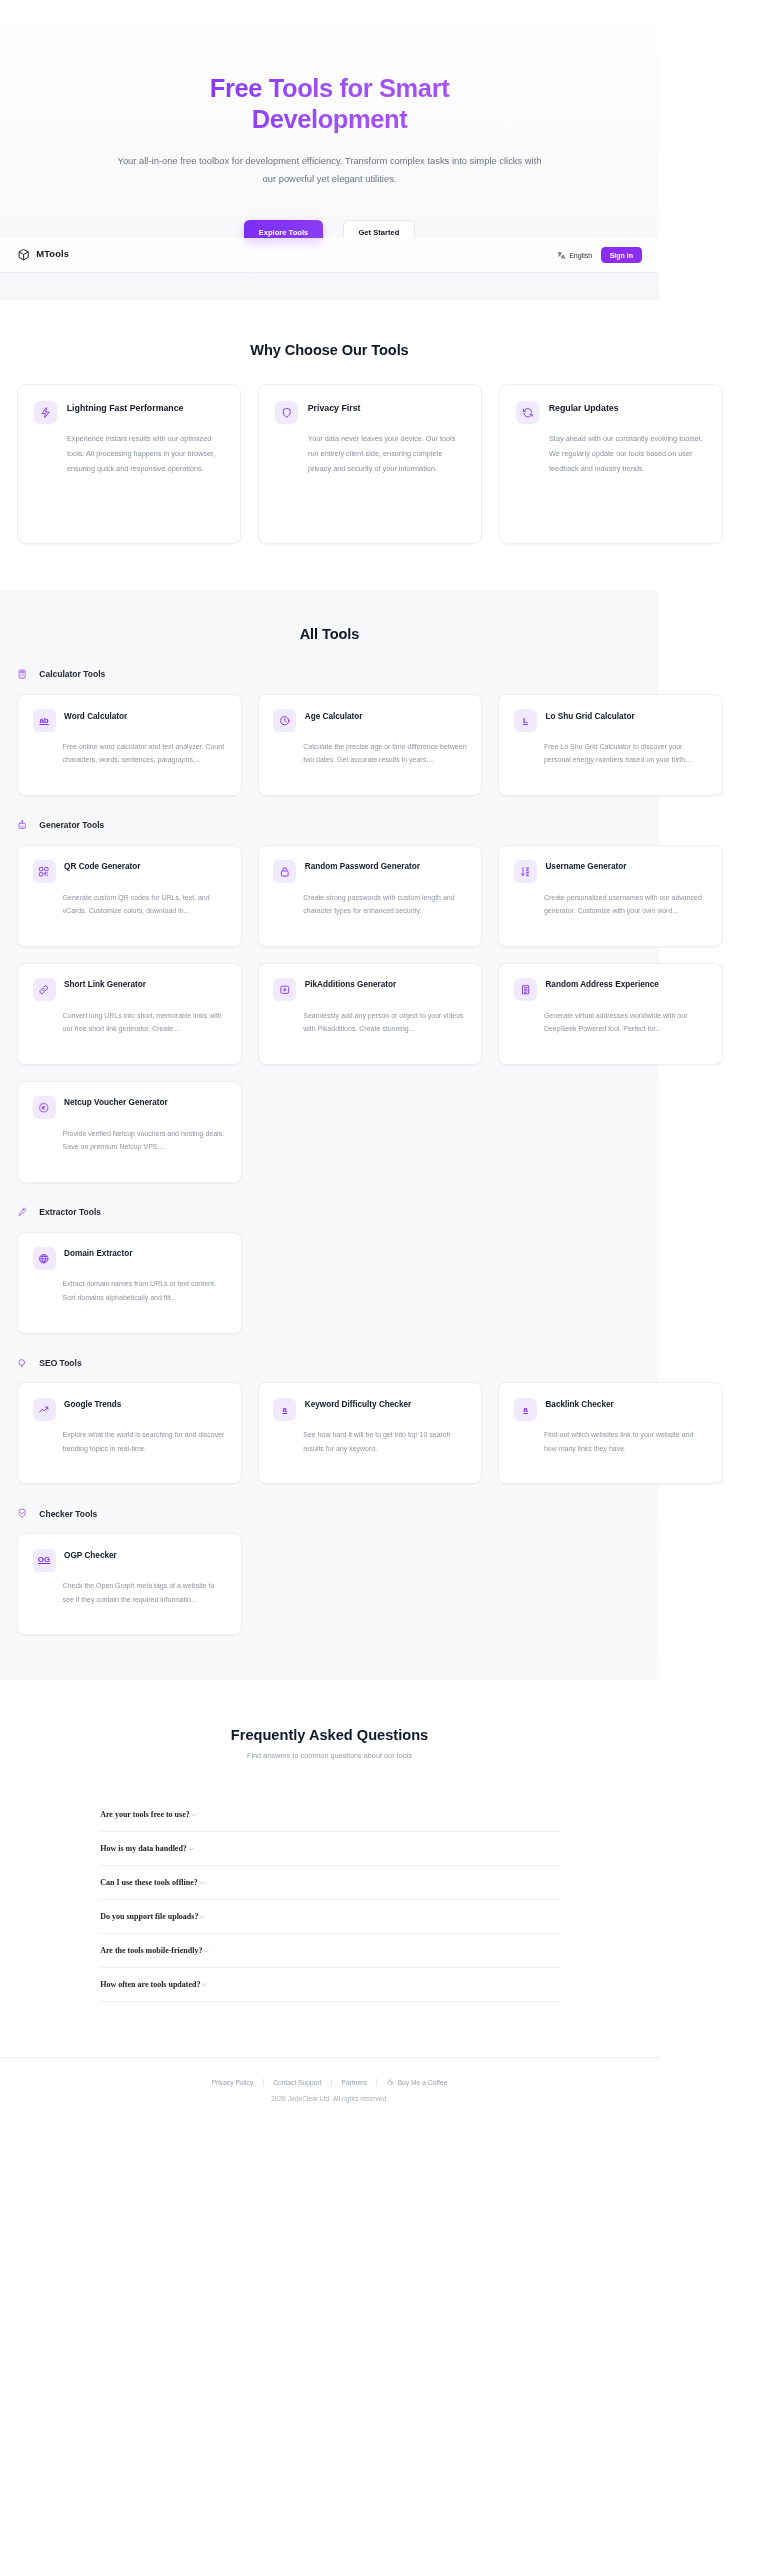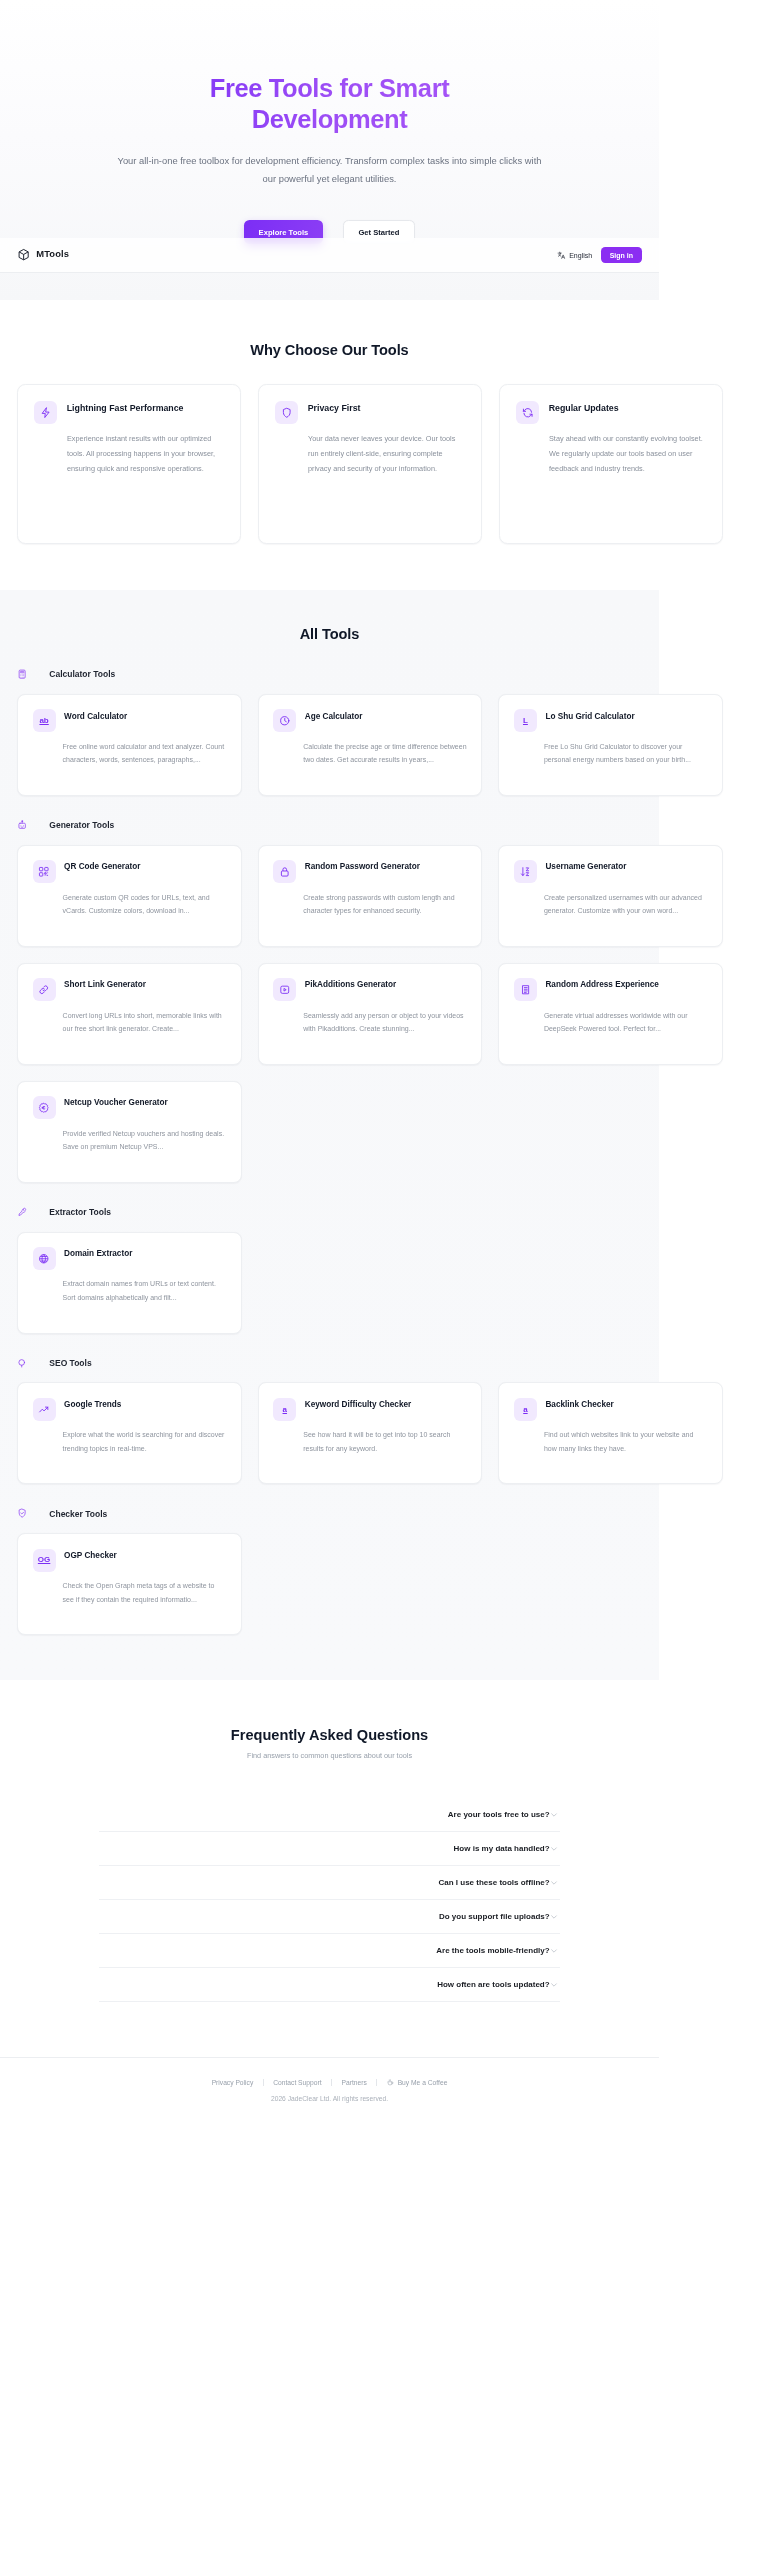--- a/index.html
+++ b/index.html
@@ -149,21 +149,21 @@
     line-height: 2.0;
     color: #8a919c;
   }
 
   
   .tools {
     background: linear-gradient(180deg,#f7f8fa 0%,#f8f9fb 100%);
     padding: 36px 0 45px;
   }
   .cat {
-    display: flex; align-items: center; gap: 22px;
+    display: flex; align-items: center; gap: 12px;
     margin: 0 0 14.6px;
   }
   .cat-icon { width: 10.3px; height: 10.3px; color: #8b3df5; display: block; }
   .cat-label { font-size: 8.5px; font-weight: 600; color: #1f2430; }
   .cat-block { margin-top: 24px; }
   .cat-block:first-of-type { margin-top: 27px; }
 
   .tool-card {
     background: #fff;
     border: 0.6px solid #edeff2;
@@ -186,24 +186,25 @@
   .tools-grid.rowgap { row-gap: 16px; }
 
   
   .faq { background: #ffffff; padding: 47px 0 55px; }
   .faq h2 { text-align: center; font-size: 14.6px; font-weight: 800; color: #101828; }
   .faq-sub {
     text-align: center; margin-top: 8px; font-size: 7.3px; color: #98a0ab;
   }
   .faq-list { width: 461px; margin: 38px auto 0; }
   .faq-item {
-    display: flex; align-items: center; justify-content: flex-end;
+    display: flex; align-items: center; justify-content: flex-start;
     padding: 12px 2.4px 12px 1.2px;
     border-bottom: 0.6px solid #eef0f3;
     cursor: pointer;
+    font-family: Liberation Serif, serif;
   }
   .faq-q { font-size: 8px; font-weight: 600; color: #1a1d23; }
   .chev { width: 8px; height: 8px; color: #b4bac3; display: block; }
 
   
   .footer {
     border-top: 0.6px solid #eceef1;
     background: #fff;
     padding: 20.6px 0 20.6px;
     text-align: center;

